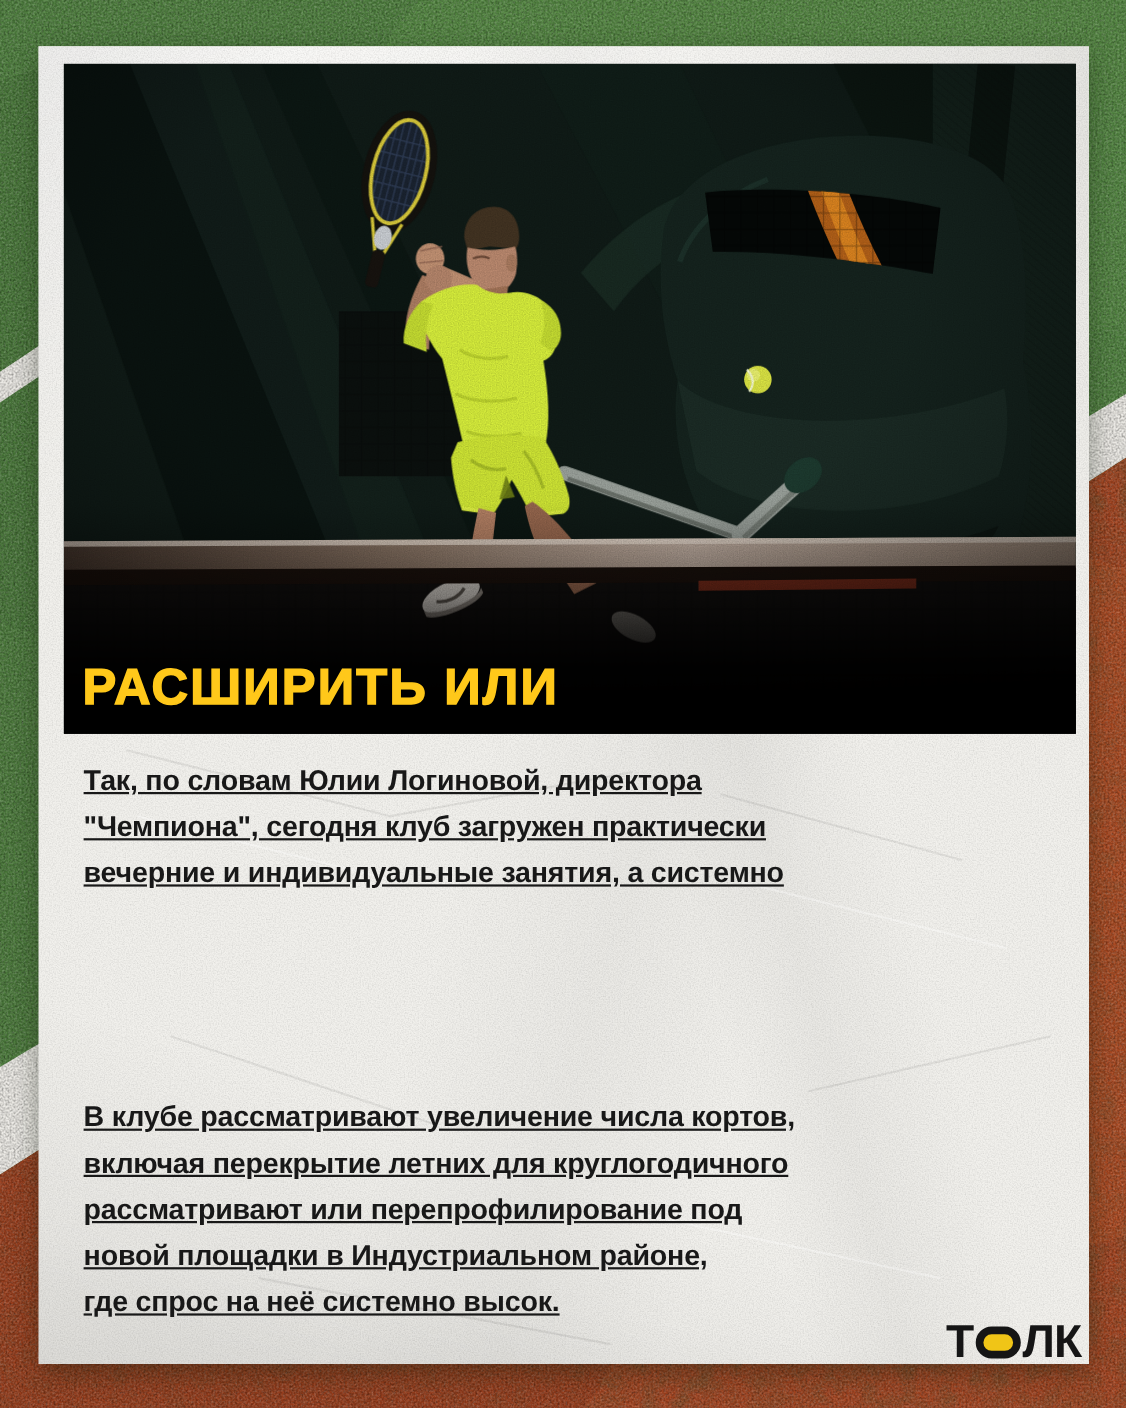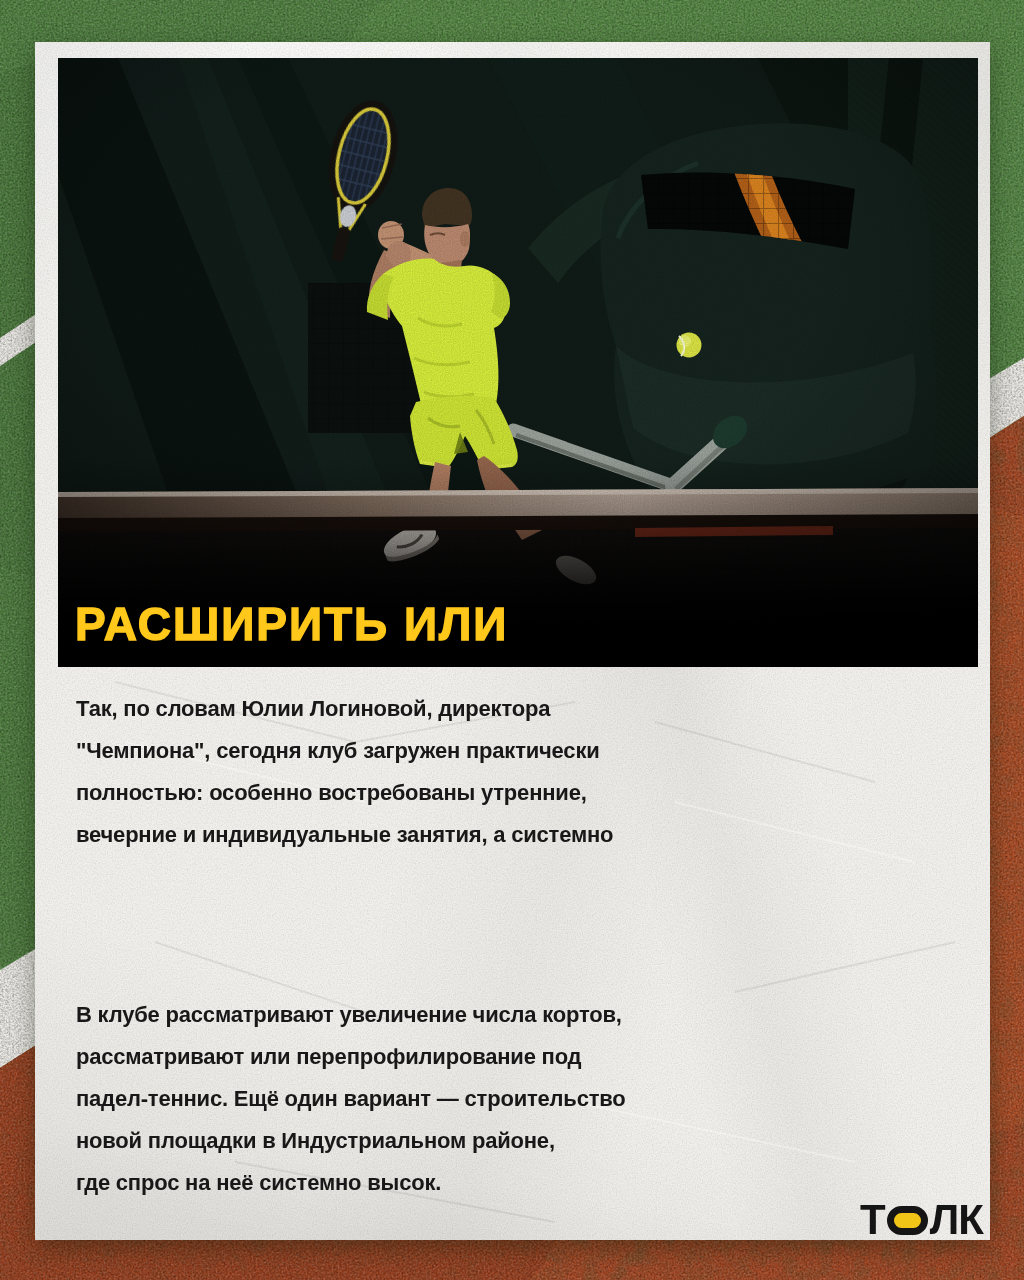--- a/index.html
+++ b/index.html
@@ -23,22 +23,22 @@
   .photo{position:absolute;left:23px;top:16px;width:920px;height:609px;background:#0c1411;overflow:hidden;}
   .photo-svg{position:absolute;left:0;top:0;width:920px;height:609px;display:block;}
 
   .headline{position:absolute;left:17px;top:500px;margin-top:44px;}
   .hl-line{font-size:46px;line-height:44px;font-weight:bold;color:#FFC81A;
            letter-spacing:2px;-webkit-text-stroke:1.4px #FFC81A;white-space:nowrap;}
 
   .para{position:absolute;left:41px;width:880px;}
   .p1{top:646px;}
   .p2{top:952px;}
-  .tline{font-size:22px;line-height:42px;font-weight:bold;color:#181818;
-         letter-spacing:-0.2px;white-space:nowrap;}
+  .tline{font-size:26px;line-height:42px;font-weight:bold;color:#181818;
+         letter-spacing:-0.2px;white-space:nowrap;text-decoration:underline;}
 
   .logo{position:absolute;left:825px;top:1158px;height:40px;display:flex;align-items:center;
         color:#151515;font-weight:bold;}
   .logo-t,.logo-lk{font-size:42px;line-height:40px;letter-spacing:-1px;}
   .logo-o{display:inline-block;width:41px;height:29px;box-sizing:border-box;
           border:7px solid #151515;border-radius:15px;background:#F0C517;margin:0 2px;}
 </style>
 </head>
 <body>
 
@@ -262,28 +262,27 @@
       </svg>
 
       <div class="headline">
         <div class="hl-line">РАСШИРИТЬ ИЛИ</div>
       </div>
     </div>
 
     <div class="para p1">
       <div class="tline">Так, по словам Юлии Логиновой, директора</div>
       <div class="tline">"Чемпиона", сегодня клуб загружен практически</div>
-      <div class="tline">полностью: особенно востребованы утренние,</div>
       <div class="tline">вечерние и индивидуальные занятия, а системно</div>
     </div>
 
     <div class="para p2">
       <div class="tline">В клубе рассматривают увеличение числа кортов,</div>
+      <div class="tline">включая перекрытие летних для круглогодичного</div>
       <div class="tline">рассматривают или перепрофилирование под</div>
-      <div class="tline">падел-теннис. Ещё один вариант — строительство</div>
       <div class="tline">новой площадки в Индустриальном районе,</div>
       <div class="tline">где спрос на неё системно высок.</div>
     </div>
 
     <div class="logo">
       <span class="logo-t">Т</span>
       <span class="logo-o"></span>
       <span class="logo-lk">ЛК</span>
     </div>
 

